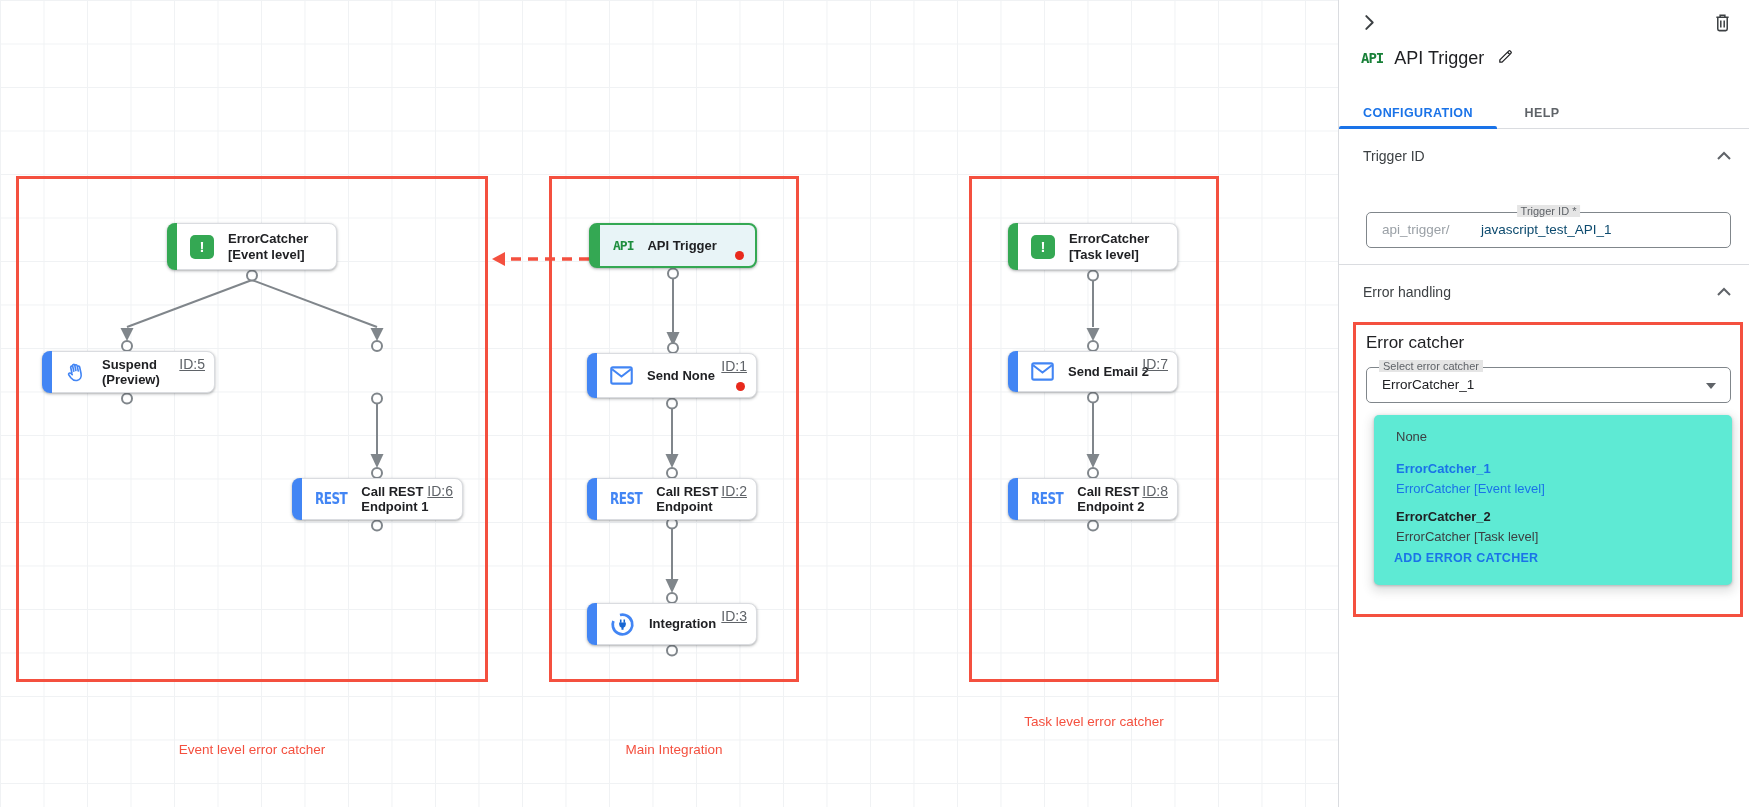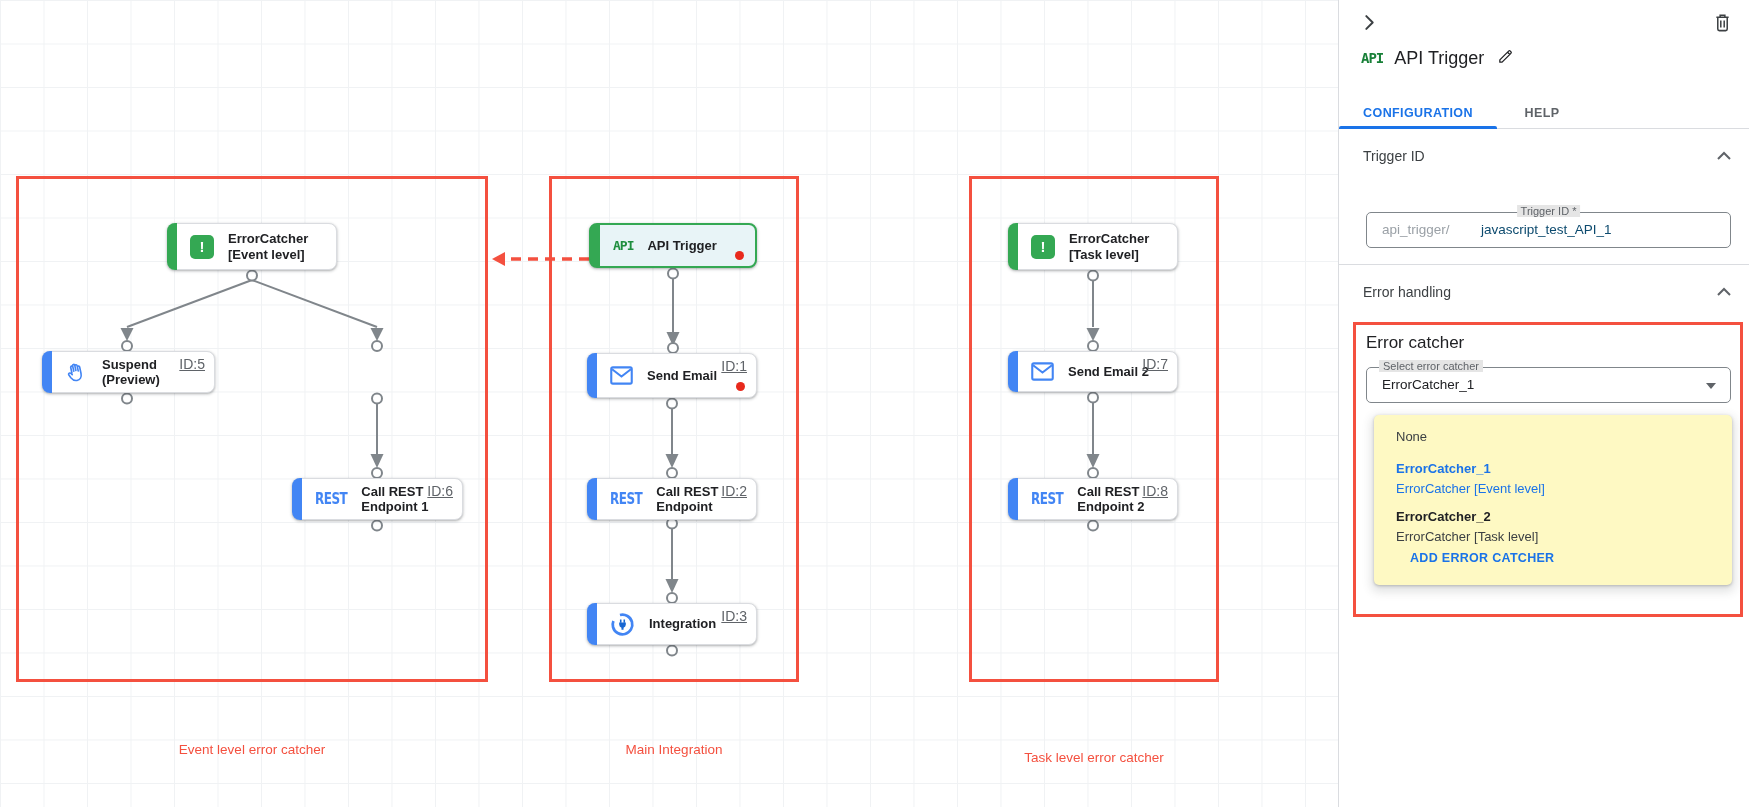--- a/index.html
+++ b/index.html
@@ -47,26 +47,26 @@
   .tab { position:absolute; top:0; height:33px; font-size:12.5px; letter-spacing:.4px;
     color:#5f6368; font-weight:bold; background:none; border:none; cursor:pointer; }
   .tab.active { color:#1a73e8; }
   .tab-underline { position:absolute; left:0; top:30px; width:158px; height:3px; background:#1a73e8; border-radius:2px 2px 0 0; }
   .sec-header { position:absolute; left:24px; font-size:14px; font-weight:normal; color:#3c4043; }
   .sec-chevron { position:absolute; right:18px; background:none; border:none; cursor:pointer; }
   .outlined { position:absolute; border:1px solid #80868b; border-radius:5px; background:#fff; }
   .float-label { position:absolute; top:-8px; font-size:11px; color:#5f6368; background:#e5e5e5; padding:0 4px; white-space:nowrap; }
   .divider { position:absolute; left:0; width:411px; border-top:1px solid #dadce0; }
   .red-high { position:absolute; left:14px; top:322px; width:390px; height:295px; border:3px solid #f4503f; }
-  .dropdown { position:absolute; left:18px; top:90px; width:358px; height:170px; background:#fef9c3;
+  .dropdown { position:absolute; left:18px; top:90px; width:358px; height:170px; background:#5eead4;
     border-radius:5px; box-shadow:0 1px 3px rgba(60,64,67,.3),0 4px 10px 3px rgba(60,64,67,.15); }
   .opt { position:absolute; left:22px; font-size:13px; color:#3c4043; cursor:pointer; line-height:20px; }
   .opt .oname { font-weight:bold; color:#202124; }
   .opt.sel .oname, .opt.sel .osub { color:#1a73e8; }
-  .add-btn { position:absolute; left:36px; top:136px; background:none; border:none; color:#1a73e8;
+  .add-btn { position:absolute; left:20px; top:136px; background:none; border:none; color:#1a73e8;
     font-weight:bold; font-size:12.5px; letter-spacing:.3px; cursor:pointer; font-family:inherit; }
   .caret { position:absolute; right:14px; top:15px; width:0; height:0;
     border-left:5px solid transparent; border-right:5px solid transparent; border-top:6px solid #5f6368; }
 </style>
 </head>
 <body>
 
 <div class="app">
 
   <div class="canvas">
@@ -175,21 +175,21 @@
     </div>
 
     <div class="node" style="left:587px;top:353px;width:170px;height:45px">
       <span class="accent blue"></span>
       <span class="nicon">
         <svg width="23" height="19" viewBox="0 0 22 18">
             <rect x="1.2" y="1.2" width="19.6" height="15.6" rx="1.6" fill="none" stroke="#4285f4" stroke-width="2"></rect>
             <path d="M2 3l9 7 9-7" fill="none" stroke="#4285f4" stroke-width="2"></path>
           </svg>
       </span>
-      <span class="nlabel">Send Email</span>
+      <span class="nlabel">Send None</span>
       <span class="nid">ID:1</span>
       <span class="red-dot"></span>
     </div>
 
     <div class="node" style="left:587px;top:478px;width:170px;height:42px">
       <span class="accent blue"></span>
       <span class="nicon">
           <span class="rest-icon">REST</span>
         </span>
       <span class="nlabel">
@@ -242,21 +242,21 @@
         </span>
       <span class="nlabel">
         <span style="display:block">Call REST</span>
         <span style="display:block">Endpoint 2</span>
       </span>
       <span class="nid">ID:8</span>
     </div>
 
     <div class="group-label" style="left:122px;top:742px">Event level error catcher</div>
     <div class="group-label" style="left:544px;top:742px">Main Integration</div>
-    <div class="group-label" style="left:964px;top:750px">Task level error catcher</div>
+    <div class="group-label" style="left:964px;top:714px">Task level error catcher</div>
   </div>
 
   <div class="panel">
 
     <button class="icon-btn" style="left:20px;top:12px">
       <svg width="17" height="17" viewBox="0 0 16 16">
           <path fill="none" stroke="#3c4043" stroke-width="1.9" stroke-linecap="round" stroke-linejoin="round" d="M5 2l6 6-6 6"></path>
         </svg>
     </button>
     <button class="icon-btn" style="right:16px;top:11px">

